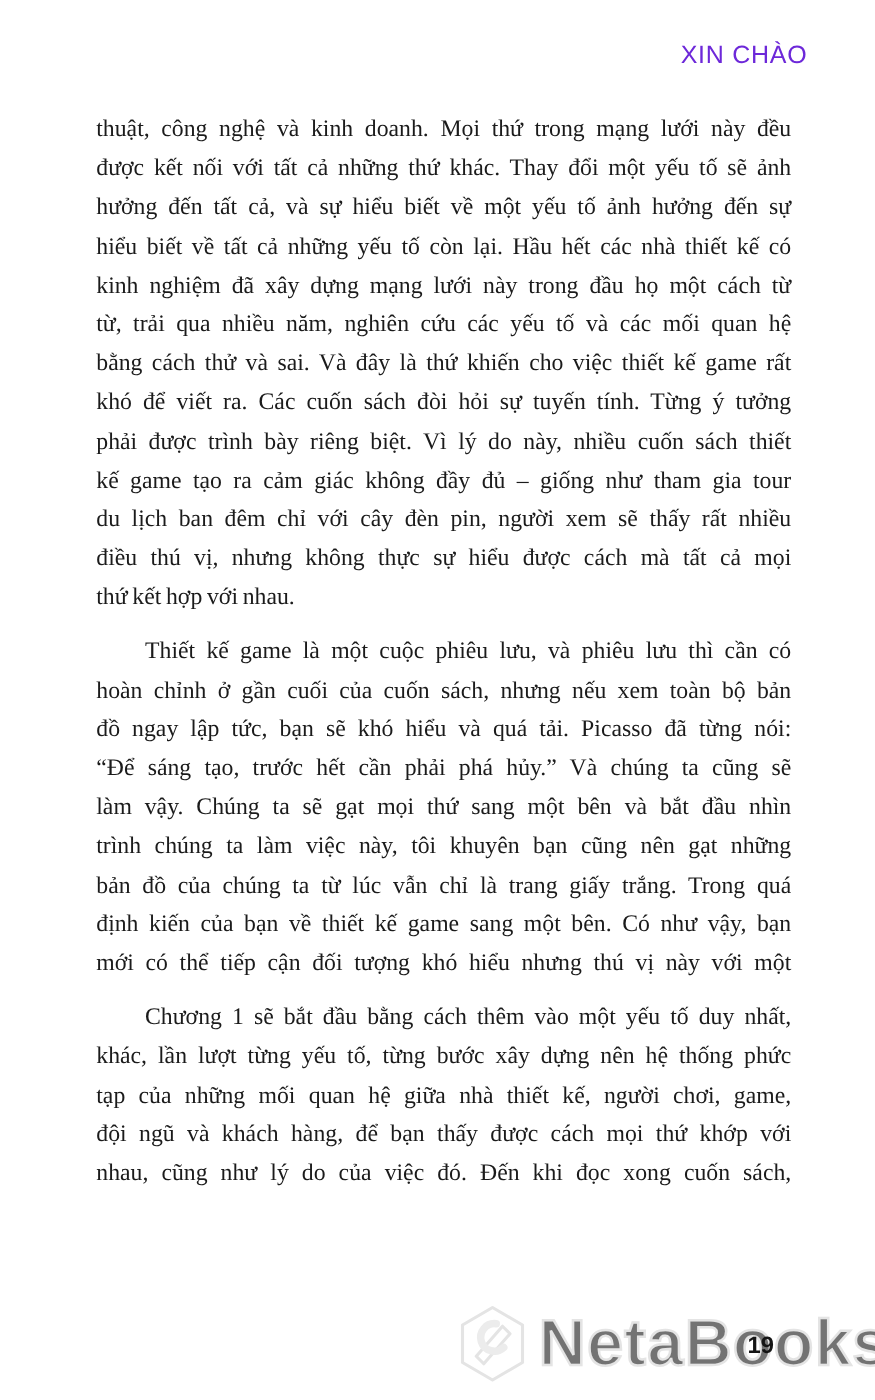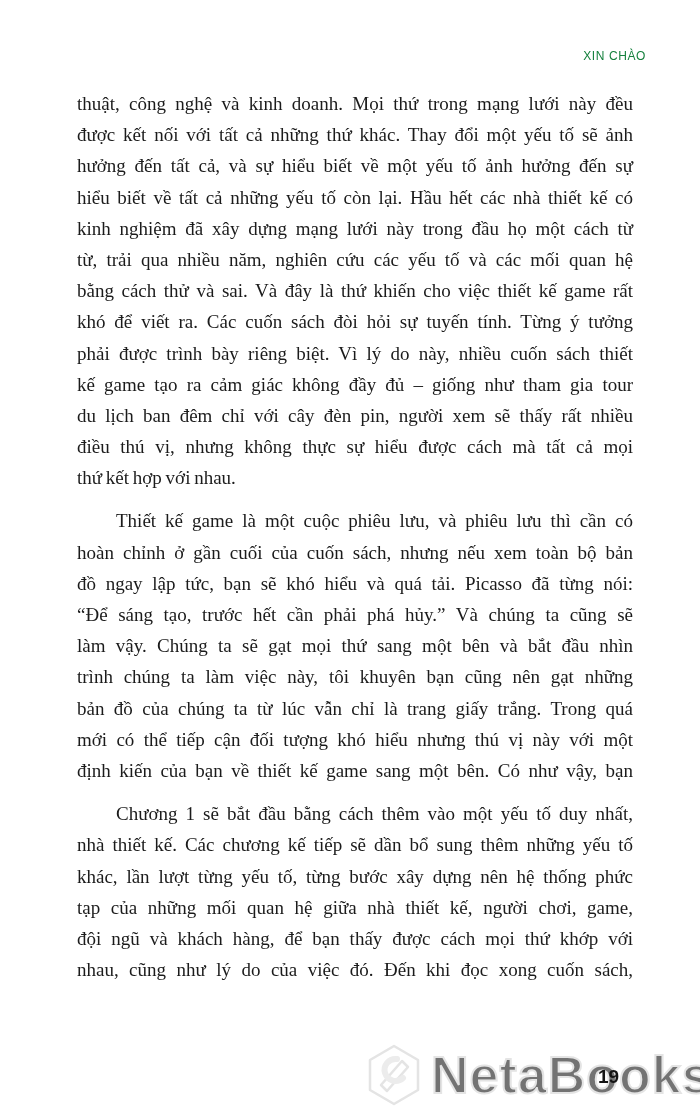--- a/index.html
+++ b/index.html
@@ -16,26 +16,25 @@
   .page {
     position: absolute;
     inset: 0;
     background: #ffffff;
   }
   .running-header {
     position: absolute;
     top: 33px;
     right: 54px;
     font-family: "Liberation Sans", sans-serif;
-    font-size: 12px;
+    font-size: 20px;
     font-weight: 500;
     letter-spacing: 0.6px;
-    color: #15803d;
+    color: #6d28d9;
     white-space: nowrap;
-    margin-top: 16px;
   }
   .body-text {
     position: absolute;
     left: 65px;
     top: 76px;
     width: 580px;
     font-family: "Liberation Serif", "DejaVu Serif", serif;
     font-size: 19px;
     line-height: 31.2px;
     color: #1b1b1b;
@@ -122,26 +121,25 @@
         <div class="line line-end">thứ kết hợp với nhau.</div>
       </div>
       <div class="paragraph">
         <div class="line line-indent">Thiết kế game là một cuộc phiêu lưu, và phiêu lưu thì cần có</div>
         <div class="line">hoàn chỉnh ở gần cuối của cuốn sách, nhưng nếu xem toàn bộ bản</div>
         <div class="line">đồ ngay lập tức, bạn sẽ khó hiểu và quá tải. Picasso đã từng nói:</div>
         <div class="line">“Để sáng tạo, trước hết cần phải phá hủy.” Và chúng ta cũng sẽ</div>
         <div class="line">làm vậy. Chúng ta sẽ gạt mọi thứ sang một bên và bắt đầu nhìn</div>
         <div class="line">trình chúng ta làm việc này, tôi khuyên bạn cũng nên gạt những</div>
         <div class="line">bản đồ của chúng ta từ lúc vẫn chỉ là trang giấy trắng. Trong quá</div>
+        <div class="line">định kiến của bạn về thiết kế game sang một bên. Có như vậy, bạn</div>
         <div class="line">mới có thể tiếp cận đối tượng khó hiểu nhưng thú vị này với một</div>
-        <div class="line">định kiến của bạn về thiết kế game sang một bên. Có như vậy, bạn</div>
       </div>
       <div class="paragraph">
         <div class="line line-indent">Chương 1 sẽ bắt đầu bằng cách thêm vào một yếu tố duy nhất,</div>
-        <div class="line">nhà thiết kế. Các chương kế tiếp sẽ dần bổ sung thêm những yếu tố</div>
         <div class="line">khác, lần lượt từng yếu tố, từng bước xây dựng nên hệ thống phức</div>
         <div class="line">tạp của những mối quan hệ giữa nhà thiết kế, người chơi, game,</div>
         <div class="line">đội ngũ và khách hàng, để bạn thấy được cách mọi thứ khớp với</div>
         <div class="line">nhau, cũng như lý do của việc đó. Đến khi đọc xong cuốn sách,</div>
       </div>
     </div>
 
   <div class="watermark">
     <svg class="wm-hex" viewBox="0 0 54 62" xmlns="http://www.w3.org/2000/svg">
       <polygon points="27,2 51,16 51,46 27,60 3,46 3,16" fill="#ffffff" stroke="#e4e4e4" stroke-width="2.5" stroke-linejoin="round"></polygon>

